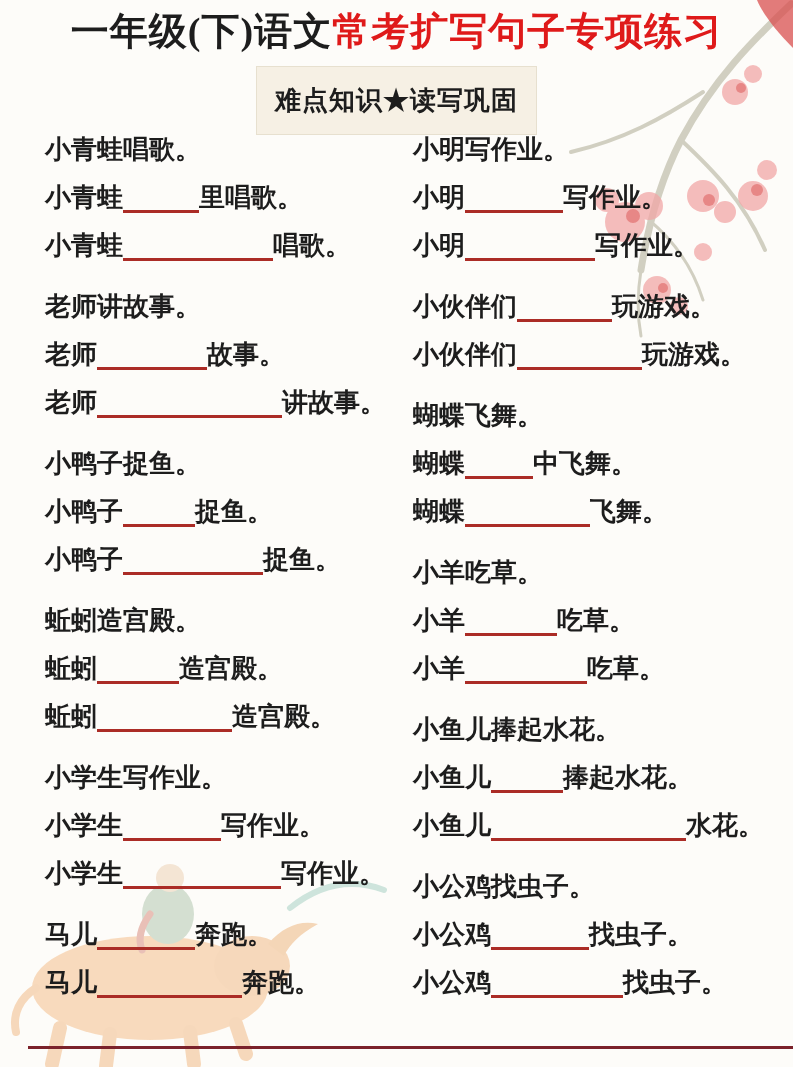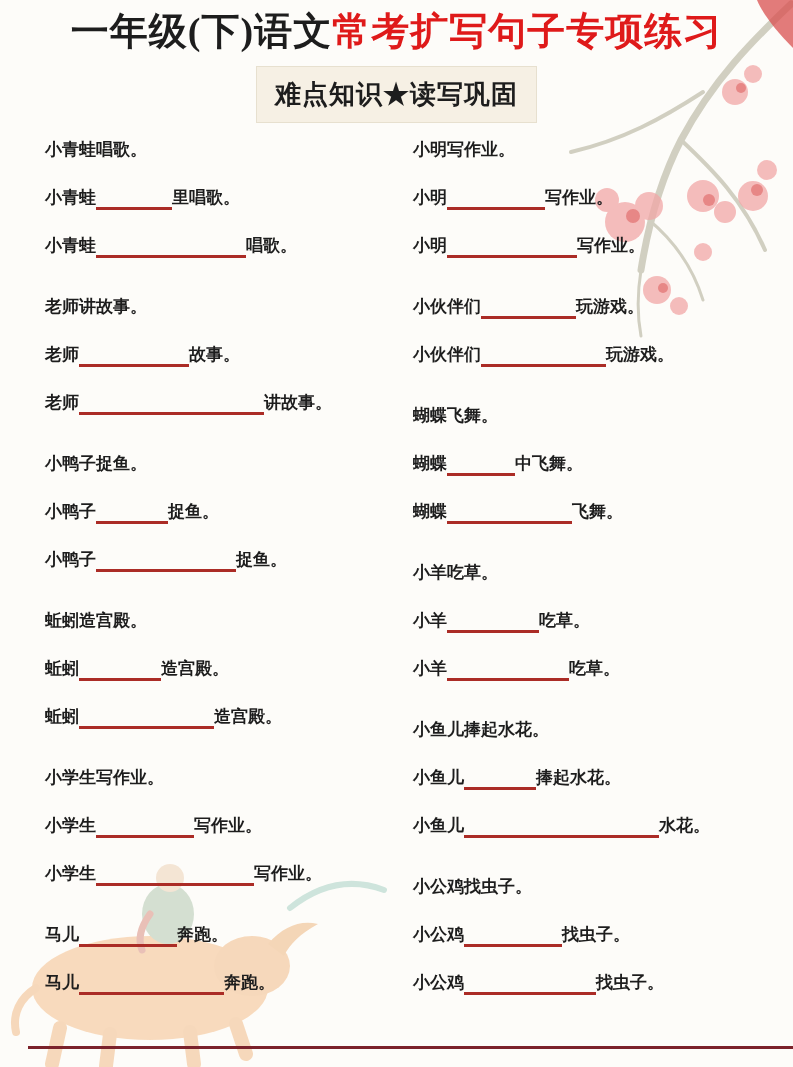--- a/index.html
+++ b/index.html
@@ -6,29 +6,29 @@
   .page {
     position:relative; width:793px; height:1067px; overflow:hidden;
     background:#fdfcf9; color:var(--text,#1d1d1d);
     font-family:"Liberation Serif","DejaVu Serif",serif;
   }
   
   .header { position:absolute; top:6px; left:0; right:0; text-align:center; z-index:2; }
   .title { font-size:38px; font-weight:bold; letter-spacing:1px; white-space:nowrap;text-align:center; }
   .title .t-red { color:var(--title-red,#df1a1a); }
   .badge {
-    display:inline-block; margin-top:9px; padding:10px 18px;
+    display:inline-block; margin-top:9px; padding:16px 18px;
     background:var(--badge-bg,#f6f0e4); border:1px solid #e7e0cf;
     font-size:26px; font-weight:bold; letter-spacing:1px;
   }
   
   .columns { position:absolute; top:126px; left:45px; right:10px; z-index:1; display:flex; }
   .col { width:368px; flex:0 0 368px; }
   .group { margin-bottom:13px; }
-  .line { height:48px; line-height:48px; font-size:17px; font-weight:600; white-space:nowrap; }
+  .line { height:48px; line-height:48px; font-size:26px; font-weight:600; white-space:nowrap; }
   .blank {
     display:inline-block; height:0;
     border-bottom:3px solid var(--blank-line,#ab2c26);
     vertical-align:-7px;
   }
   
   .deco-branch { position:absolute; top:0; right:0; width:240px; height:340px; z-index:0; pointer-events:none; }
   .deco-buffalo { position:absolute; left:0; top:848px; width:400px; height:219px; z-index:0; pointer-events:none; }
   .bottom-rule { position:absolute; left:28px; right:0; top:1046px; height:3px; background:var(--bottom-rule,#7b222b); z-index:2; }
 </style>

